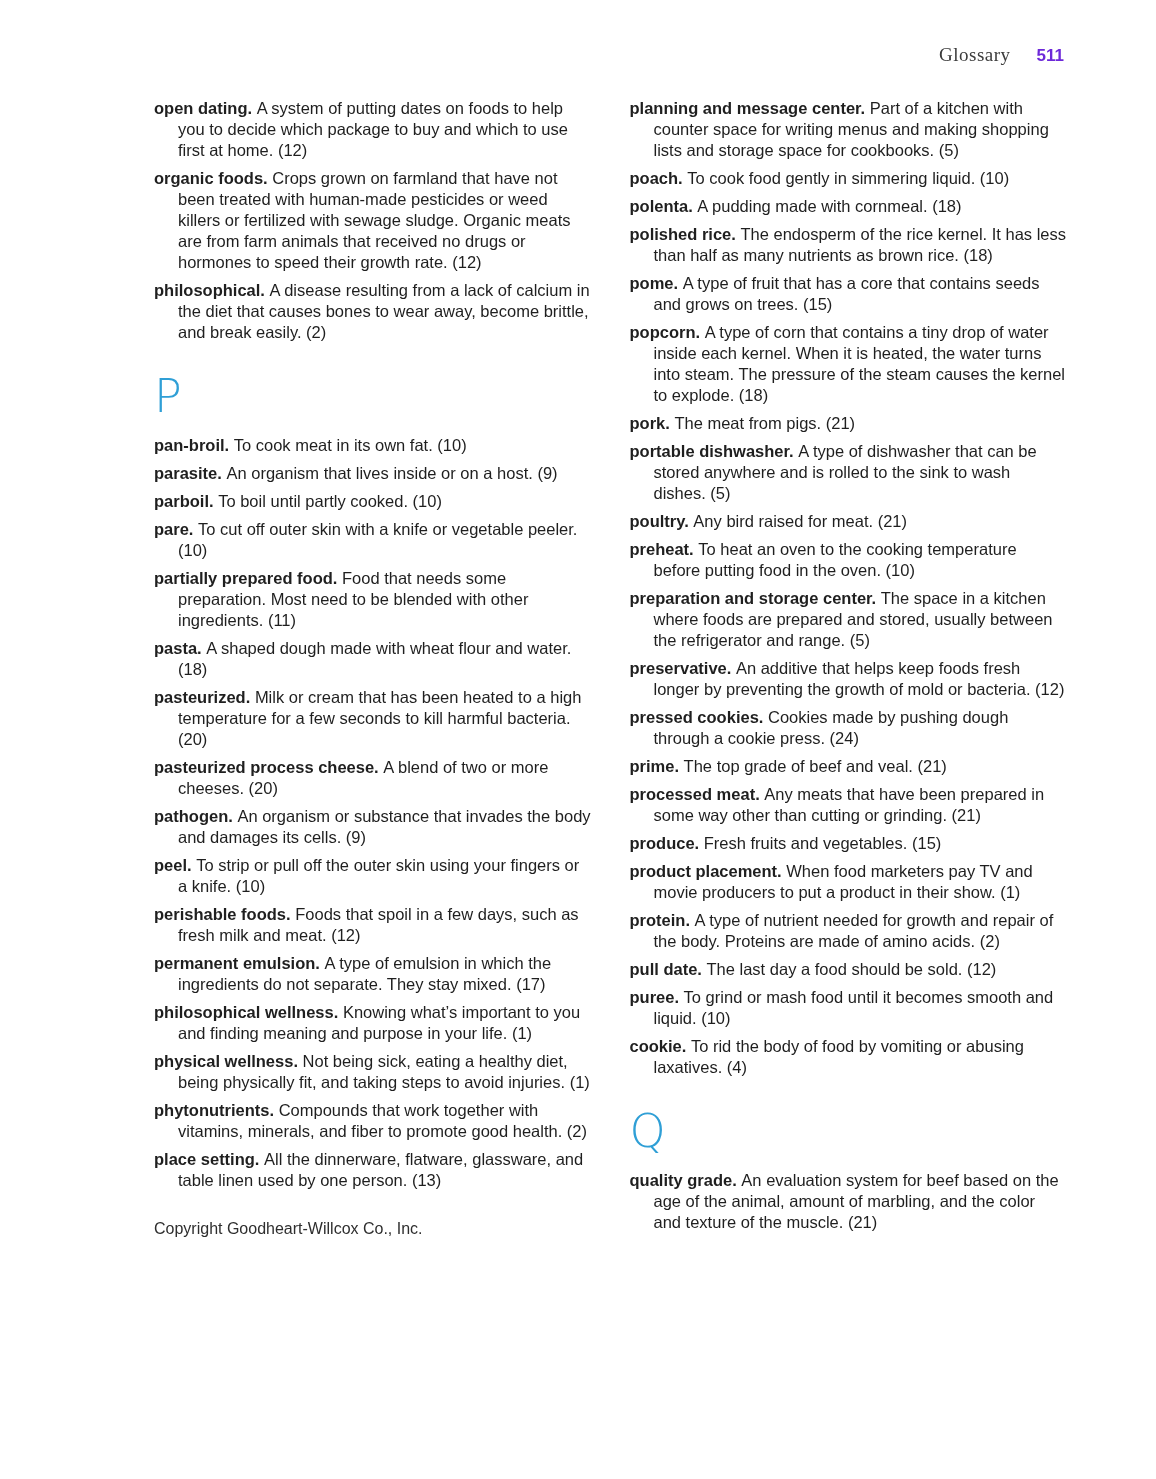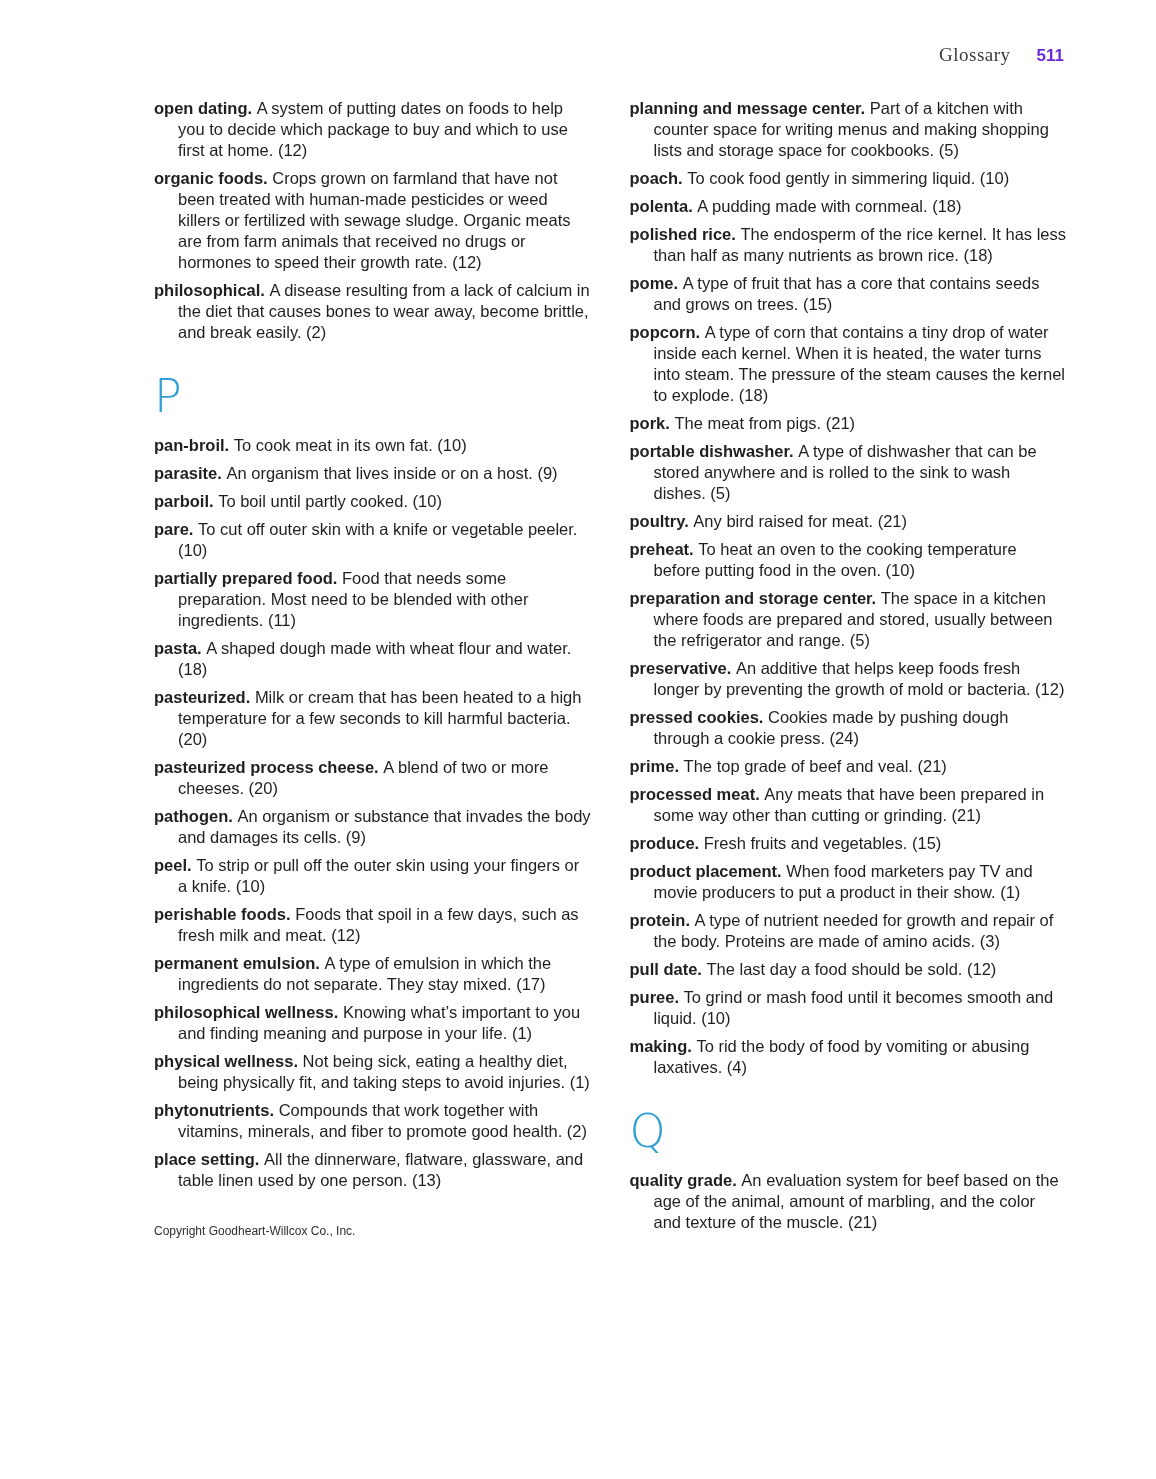--- a/index.html
+++ b/index.html
@@ -64,21 +64,21 @@
     font-weight: 200;
     font-size: 46px;
     line-height: 1;
     color: #2f9fd6;
     margin: 30px 0 16px 0;
   }
   .footer {
     position: absolute;
     left: 154px;
     bottom: 42px;
-    font-size: 12px;
+    font-size: 16px;
     color: #2e2e2e;
   }
 </style>
 </head>
 <body>
 
 <div class="page">
 
   <div class="running-head">
     <span class="head-label">Glossary</span>
@@ -119,24 +119,24 @@
         <p class="entry"><span class="term">portable dishwasher. </span><span class="def">A type of dishwasher that can be stored anywhere and is rolled to the sink to wash dishes. (5)</span></p>
         <p class="entry"><span class="term">poultry. </span><span class="def">Any bird raised for meat. (21)</span></p>
         <p class="entry"><span class="term">preheat. </span><span class="def">To heat an oven to the cooking temperature before putting food in the oven. (10)</span></p>
         <p class="entry"><span class="term">preparation and storage center. </span><span class="def">The space in a kitchen where foods are prepared and stored, usually between the refrigerator and range. (5)</span></p>
         <p class="entry"><span class="term">preservative. </span><span class="def">An additive that helps keep foods fresh longer by preventing the growth of mold or bacteria. (12)</span></p>
         <p class="entry"><span class="term">pressed cookies. </span><span class="def">Cookies made by pushing dough through a cookie press. (24)</span></p>
         <p class="entry"><span class="term">prime. </span><span class="def">The top grade of beef and veal. (21)</span></p>
         <p class="entry"><span class="term">processed meat. </span><span class="def">Any meats that have been prepared in some way other than cutting or grinding. (21)</span></p>
         <p class="entry"><span class="term">produce. </span><span class="def">Fresh fruits and vegetables. (15)</span></p>
         <p class="entry"><span class="term">product placement. </span><span class="def">When food marketers pay TV and movie producers to put a product in their show. (1)</span></p>
-        <p class="entry"><span class="term">protein. </span><span class="def">A type of nutrient needed for growth and repair of the body. Proteins are made of amino acids. (3)</span></p>
+        <p class="entry"><span class="term">protein. </span><span class="def">A type of nutrient needed for growth and repair of the body. Proteins are made of amino acids. (2)</span></p>
         <p class="entry"><span class="term">pull date. </span><span class="def">The last day a food should be sold. (12)</span></p>
         <p class="entry"><span class="term">puree. </span><span class="def">To grind or mash food until it becomes smooth and liquid. (10)</span></p>
-        <p class="entry"><span class="term">making. </span><span class="def">To rid the body of food by vomiting or abusing laxatives. (4)</span></p>
+        <p class="entry"><span class="term">cookie. </span><span class="def">To rid the body of food by vomiting or abusing laxatives. (4)</span></p>
         <div class="section-letter">Q</div>
         <p class="entry"><span class="term">quality grade. </span><span class="def">An evaluation system for beef based on the age of the animal, amount of marbling, and the color and texture of the muscle. (21)</span></p>
       </div>
   </div>
 
   <div class="footer">Copyright Goodheart-Willcox Co., Inc.</div>
 
 </div>
 
 </body></html>

